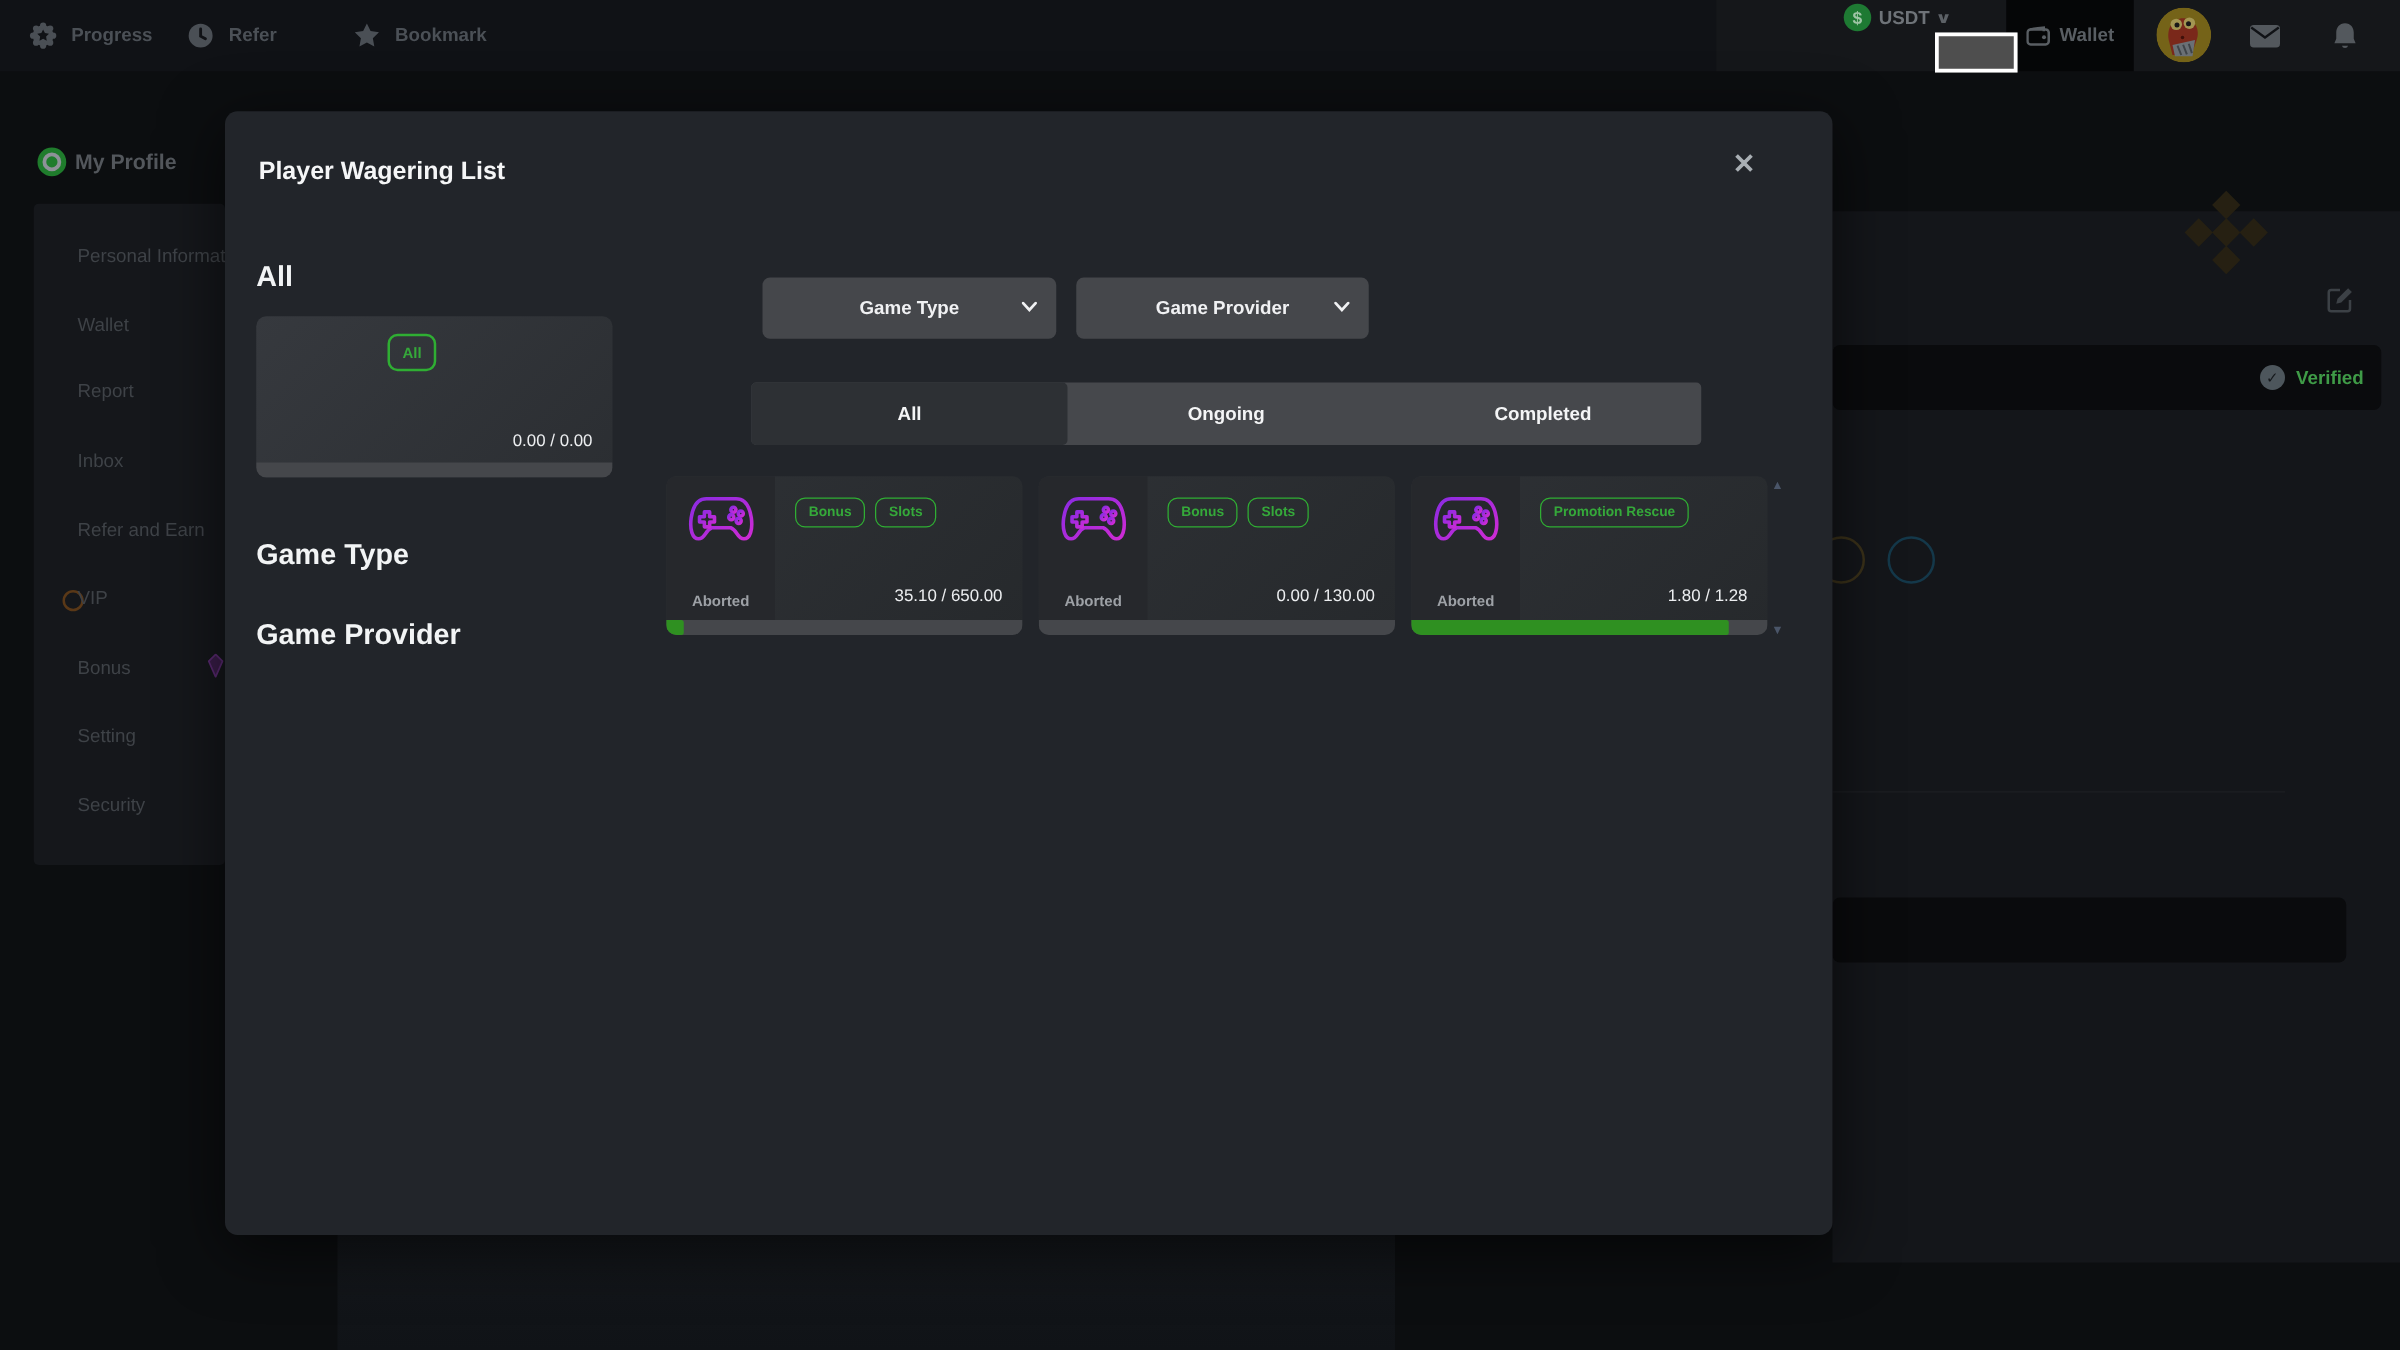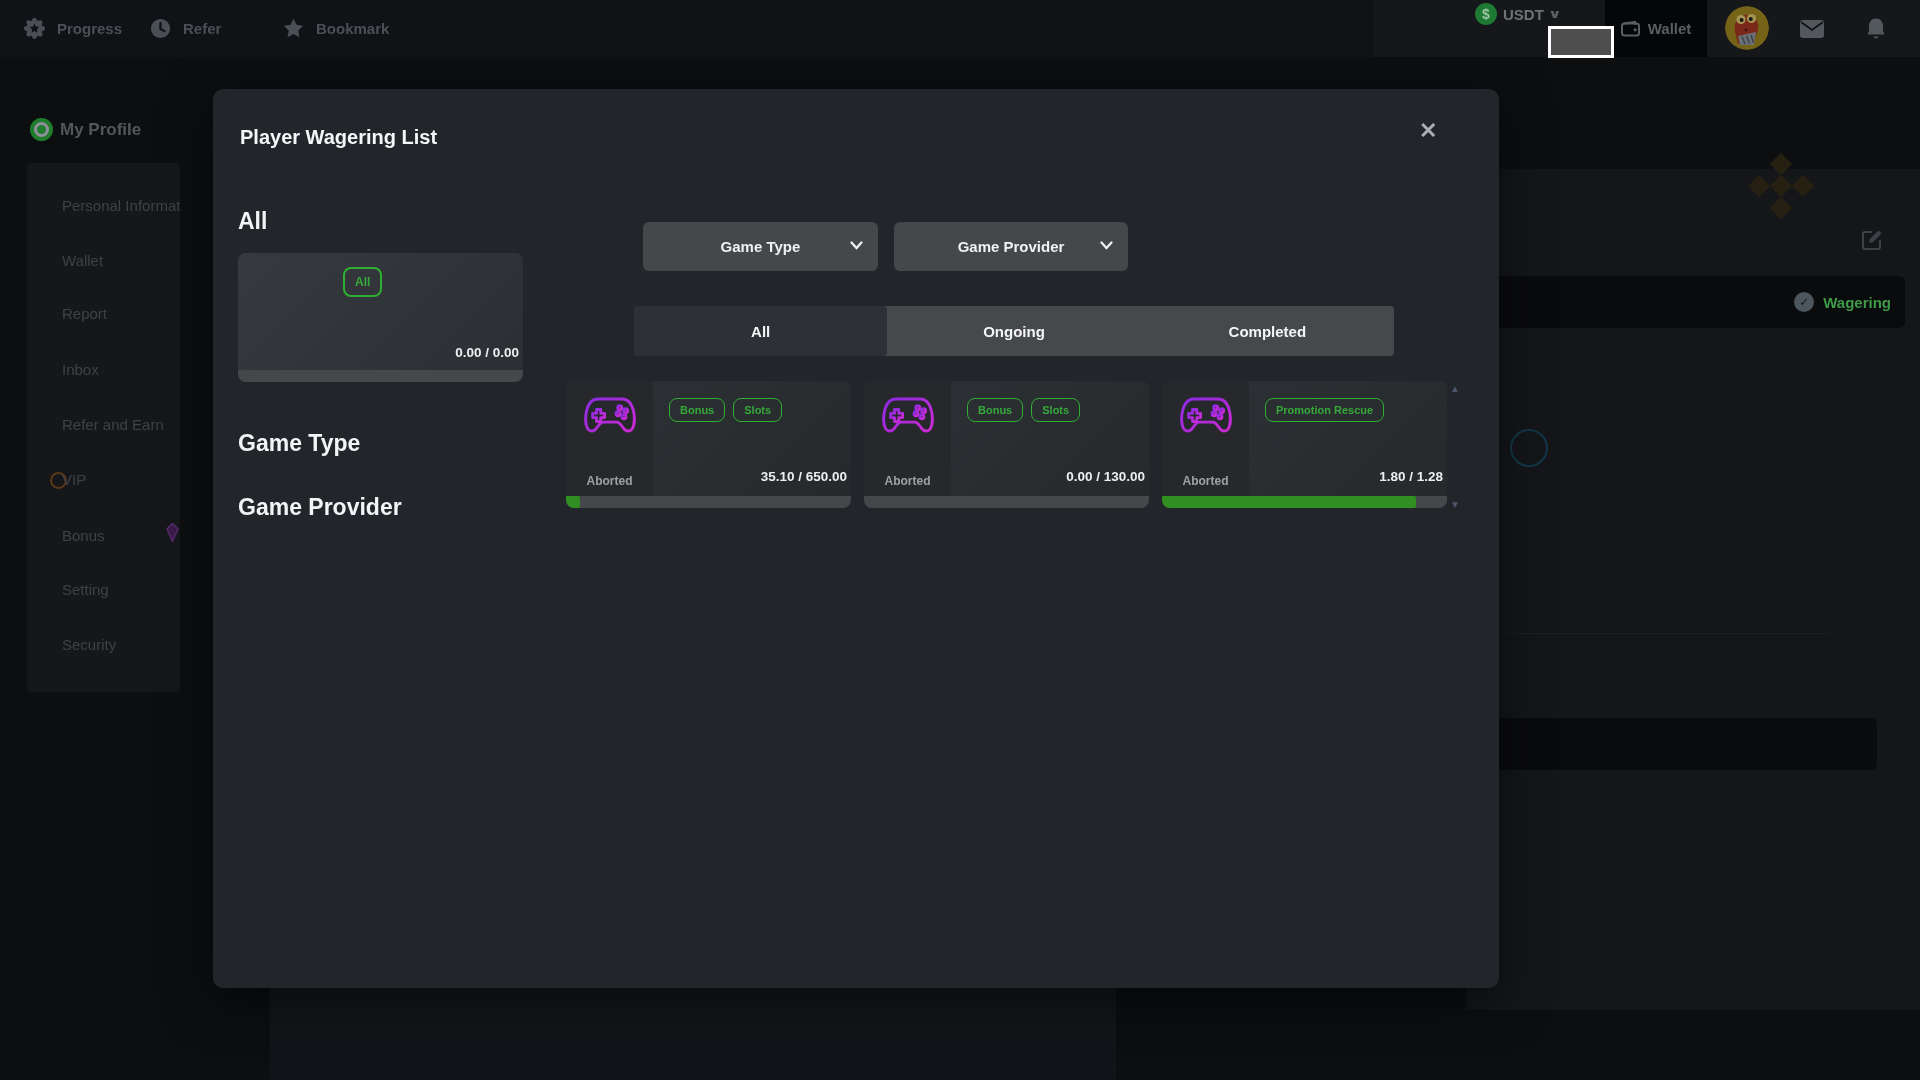--- a/index.html
+++ b/index.html
@@ -50,37 +50,37 @@
   .vcheck{width:20px;height:20px;border-radius:50%;background:#4d565c;color:#15181b;font-size:12px;
     font-weight:700;display:flex;align-items:center;justify-content:center;}
   .faint-circle{position:absolute;width:34px;height:34px;border-radius:50%;top:260px;}
   .fc1{left:-12px;border:2px solid #3a3119;}
   .fc2{left:44px;border:2px solid #14384a;}
   .divider{position:absolute;left:0;top:464px;width:362px;height:1px;background:#1c1f23;}
   .bottom-strip{position:absolute;left:270px;top:988px;width:846px;height:92px;
     background:linear-gradient(#14171b,#101317);z-index:1;}
   
   .modal{position:absolute;left:180px;top:89px;width:1286px;height:899px;background:#22252a;
-    border-radius:10px;z-index:10;box-shadow:0 12px 50px rgba(0,0,0,.6);margin-left:33px;}
+    border-radius:10px;z-index:10;box-shadow:0 12px 50px rgba(0,0,0,.6);}
   .m-title{position:absolute;left:27px;top:24px;font-size:20px;font-weight:700;color:#f5f6f7;}
   .m-close{position:absolute;left:1200px;top:28px;font-size:22px;color:#a9afb4;cursor:pointer;
     background:none;border:none;font-weight:700;}
   .m-h{position:absolute;left:25px;font-size:23px;font-weight:700;color:#f2f4f5;cursor:pointer;}
   .h-all{top:100px;}
   .h-gt{top:322px;}
   .h-gp{top:386px;}
   
   .gcard{position:absolute;border-radius:8px;overflow:hidden;width:285px;}
   .gcard .left{position:absolute;left:0;top:0;bottom:0;display:flex;flex-direction:column;
     align-items:center;justify-content:space-between;padding:12px 0 20px 0;box-sizing:border-box;}
   .gcard .status{font-size:12.5px;font-weight:700;white-space:nowrap;}
   .gcard .badges{position:absolute;display:flex;gap:8px;}
   .badge{border:2px solid #2fae33;border-radius:8px;color:#35a93a;font-weight:700;
     padding:6px 10px;font-size:12px;white-space:nowrap;}
-  .gcard .amount{position:absolute;right:4px;font-size:13.5px;font-weight:700;color:#eceef0;}
+  .gcard .amount{position:absolute;right:16px;font-size:13.5px;font-weight:400;color:#eceef0;}
   .track{position:absolute;left:0;right:0;bottom:0;height:12px;background:#45474b;}
   .fill{height:100%;background:#2f9021;border-radius:0 2px 2px 0;}
   .summary-card{left:25px;top:164px;height:129px;background:linear-gradient(135deg,#36393e,#2b2e32);}
   .summary-card .left{width:85px;background:#2a2d30;}
   .summary-card .badges{left:105px;top:14px;}
   .summary-card .amount{bottom:22px;}
   .wcard{top:292px;height:127px;background:linear-gradient(135deg,#2e3135,#26292c);}
   .wcard .left{width:87px;background:#26282c;}
   .wcard .status{color:#9da1a6;font-size:12px;}
   .wcard .badges{left:103px;top:17px;}
@@ -251,21 +251,21 @@
     </span>
     <span class="edit-ico">
       <svg width="24" height="24" viewBox="0 0 24 24" class="gp-icon">
         <path d="M12 4 H5 a2 2 0 0 0 -2 2 v13 a2 2 0 0 0 2 2 h13 a2 2 0 0 0 2 -2 v-7" fill="none" stroke="#3c4146" stroke-width="2"></path>
         <path d="M9 15 L10 11 L18.5 2.5 L21.5 5.5 L13 14 Z" fill="#3c4146"></path>
       </svg>
     </span>
     <div class="dark-row row1">
       <span class="verified">
         <span class="vcheck">✓</span>
-        <span>Wagering</span>
+        <span>Verified</span>
       </span>
     </div>
     <span class="faint-circle fc1"></span>
     <span class="faint-circle fc2"></span>
     <div class="divider"></div>
     <div class="dark-row row2"></div>
   </div>
 
   <div class="bottom-strip"></div>
 

